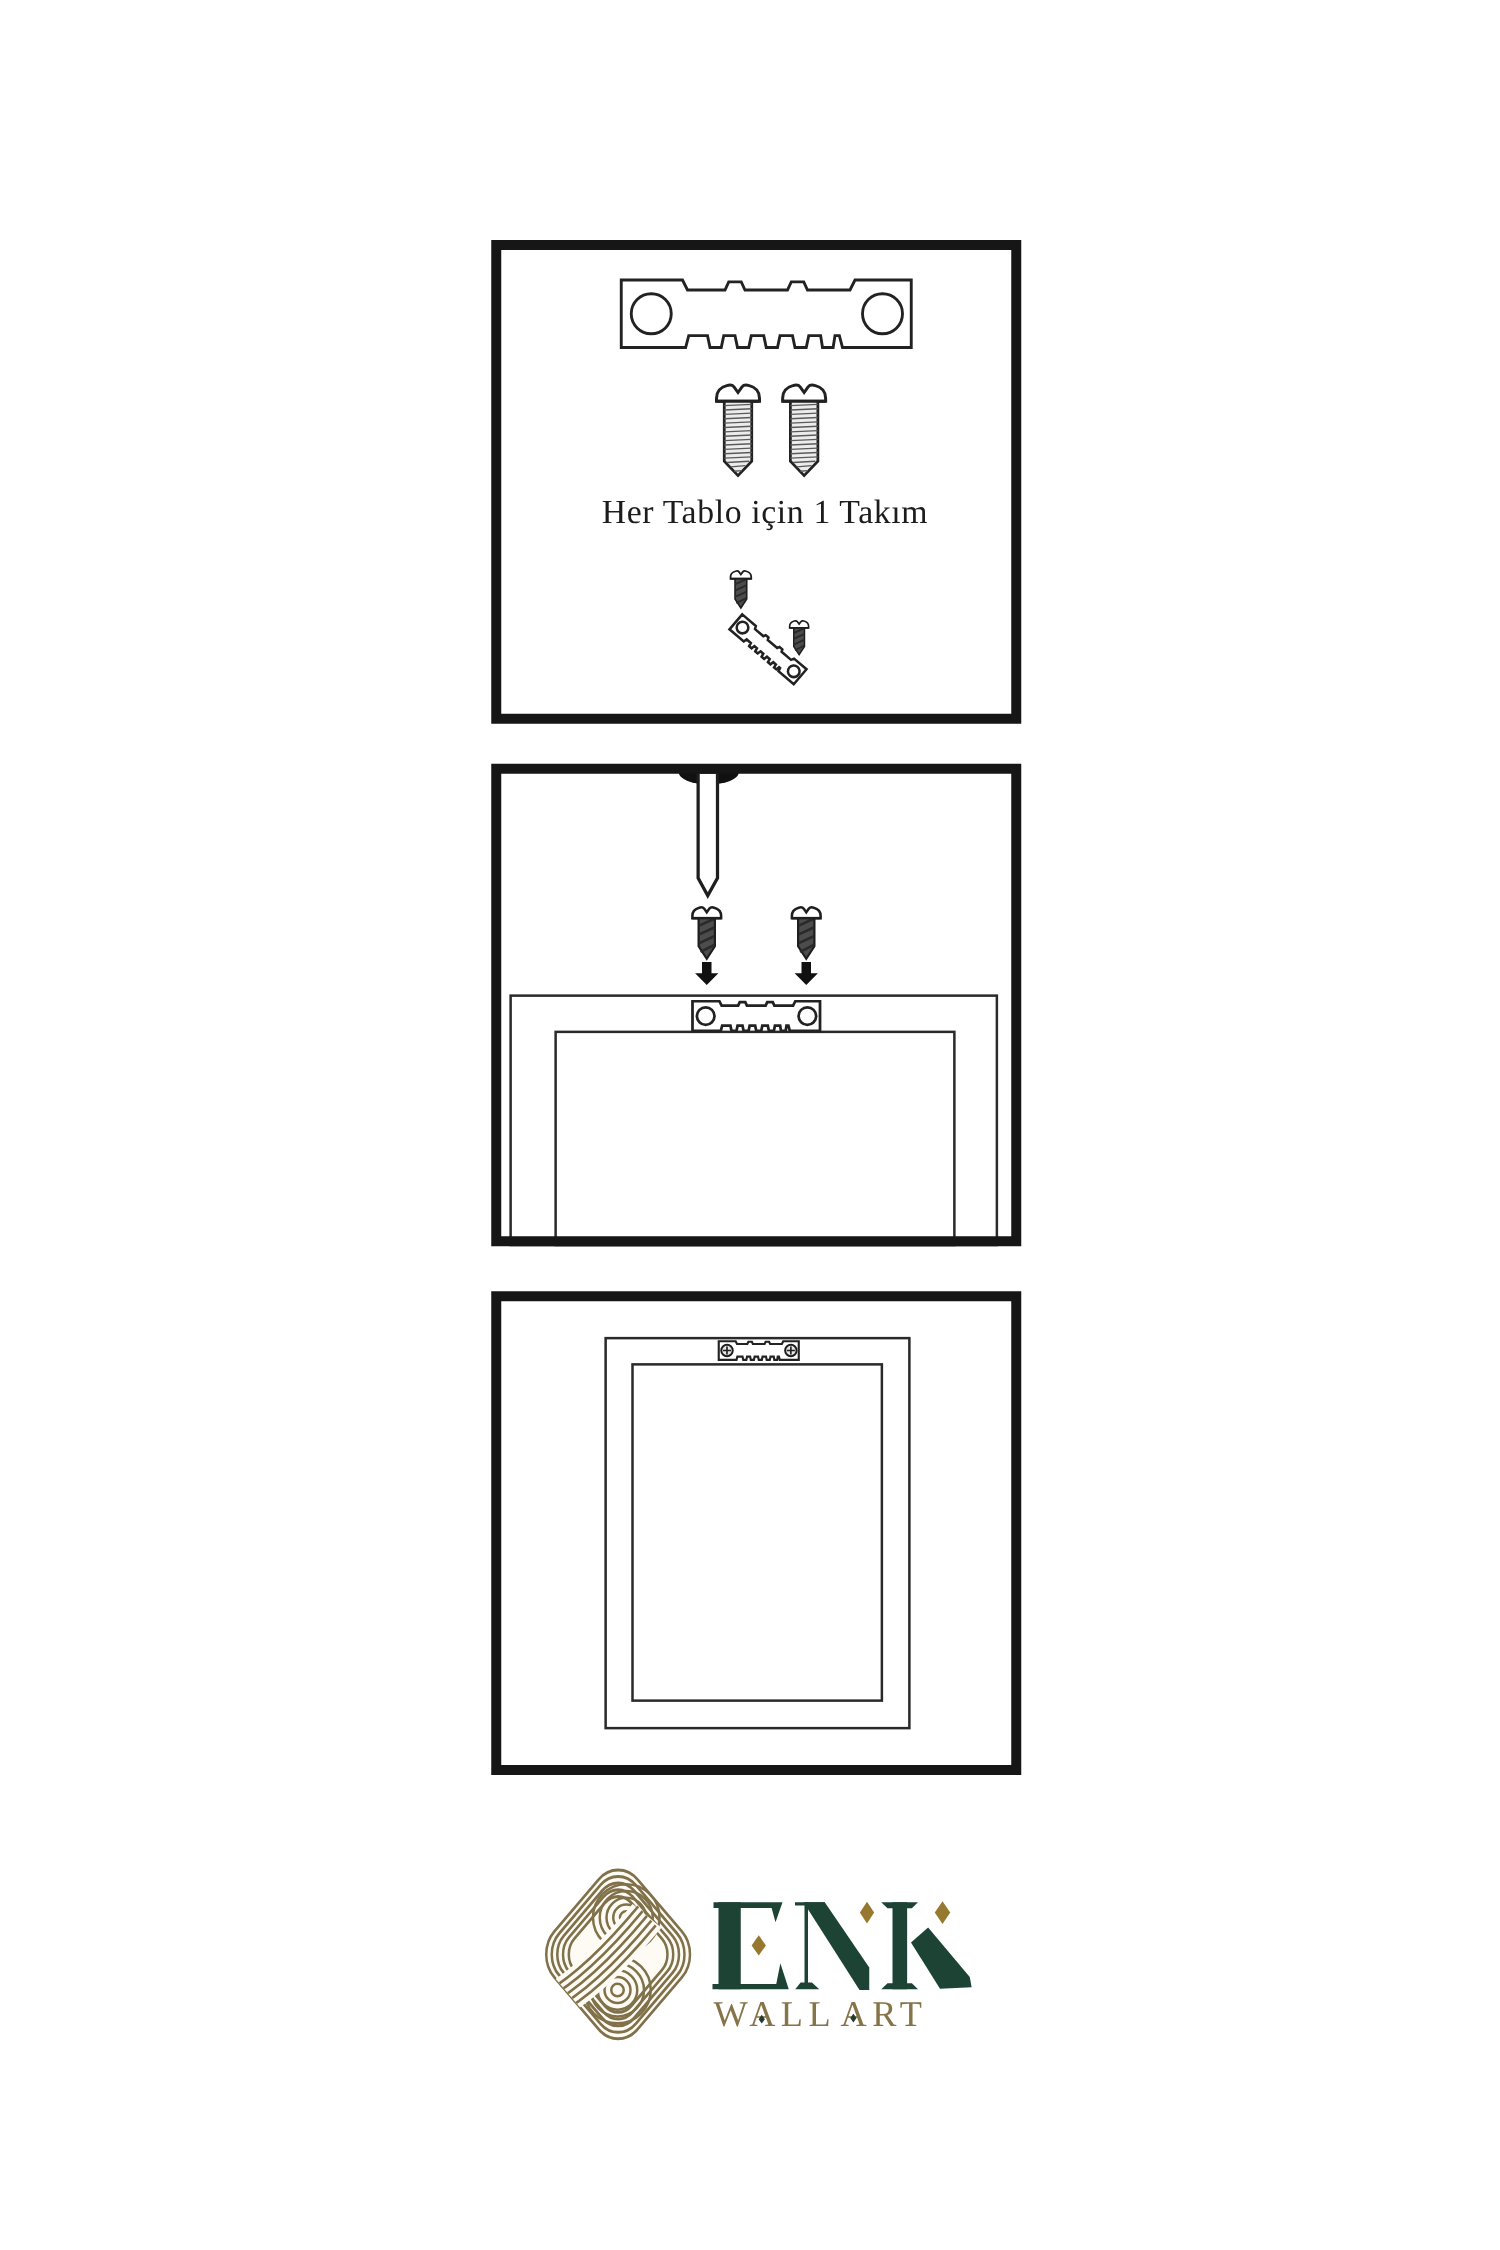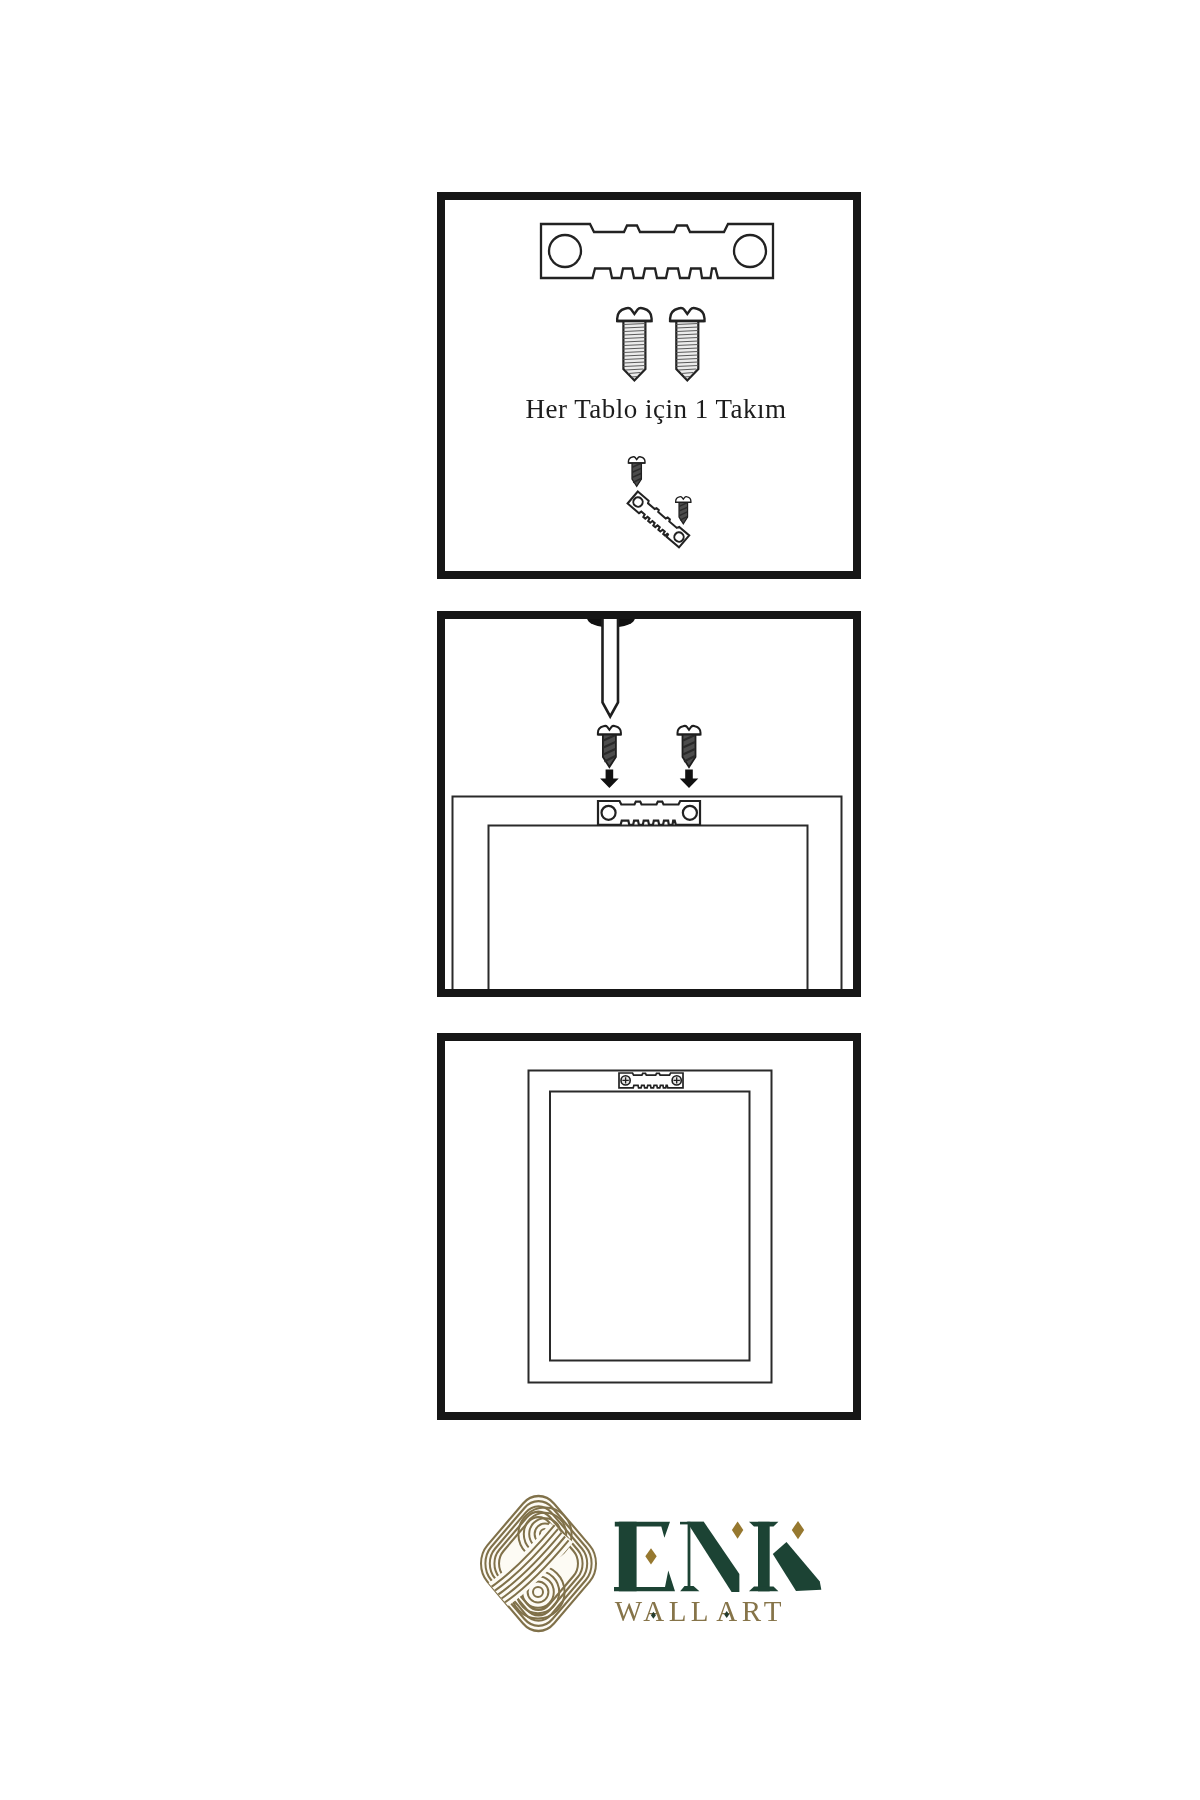--- a/index.html
+++ b/index.html
@@ -1,17 +1,17 @@
 <!DOCTYPE html>
 <html><head>
 <meta charset="utf-8">
 <style>
   html,body{margin:0;padding:0;background:#ffffff;}
   .page{position:relative;width:1036px;height:1800px;background:#7dd3fc;overflow:hidden;
-        font-family:"Liberation Sans", sans-serif;margin-left:44px;}
+        font-family:"Liberation Sans", sans-serif;}
   svg{position:absolute;left:0;top:0;}
 </style>
 </head>
 <body>
 <div class="page">
 
 <svg width="1200" height="1800" viewBox="0 0 1200 1800">
 <defs>
 
   <path id="hanger" d="M0,0 H49 L53,8 H83 L86,1.5 H96 L99,8 H133 L136,1.5 H146 L149,8 H183 L187,0 H232 V54 H177 L174.5,44.5 L171,44.5 L169.5,54 H161 L159.5,44.5 L150,44.5 L148,54 H139 L137,44.5 L127,44.5 L125,54 H116 L114,44.5 L104,44.5 L102,54 H93 L91,44.5 L82,44.5 L80,54 H71 L69,44.5 L54,44.5 L51.5,54 H0 Z"></path>

